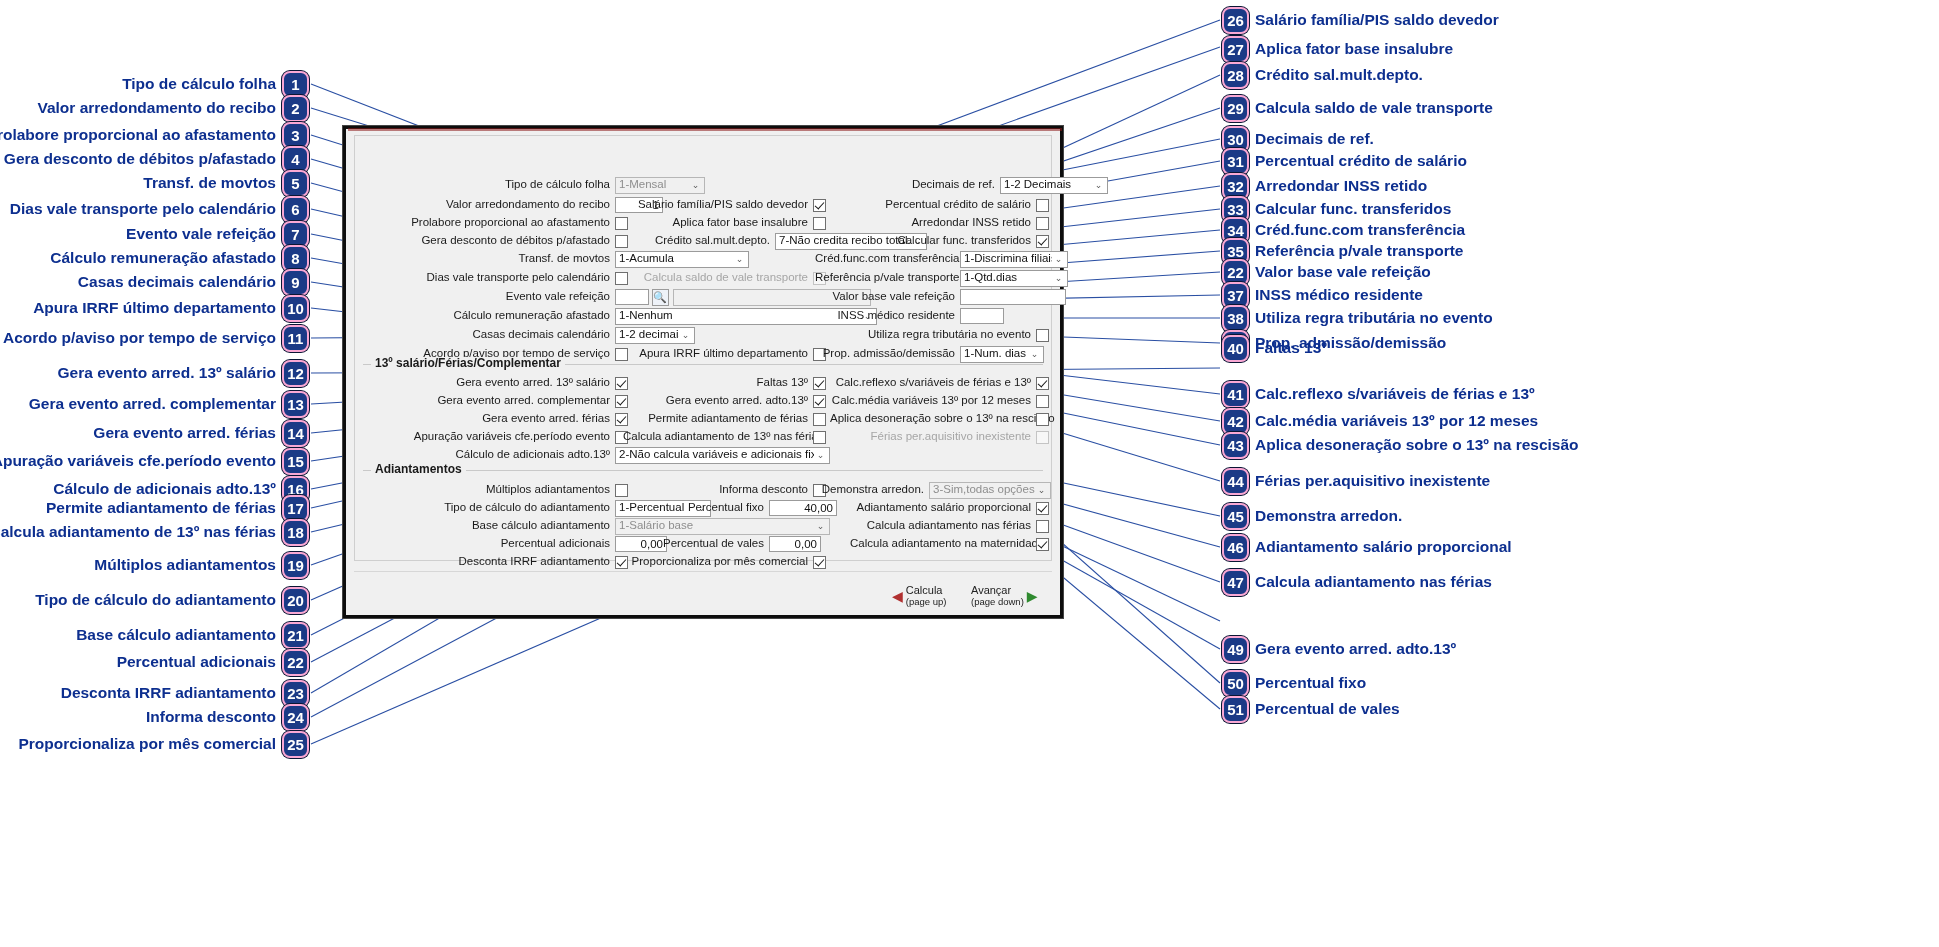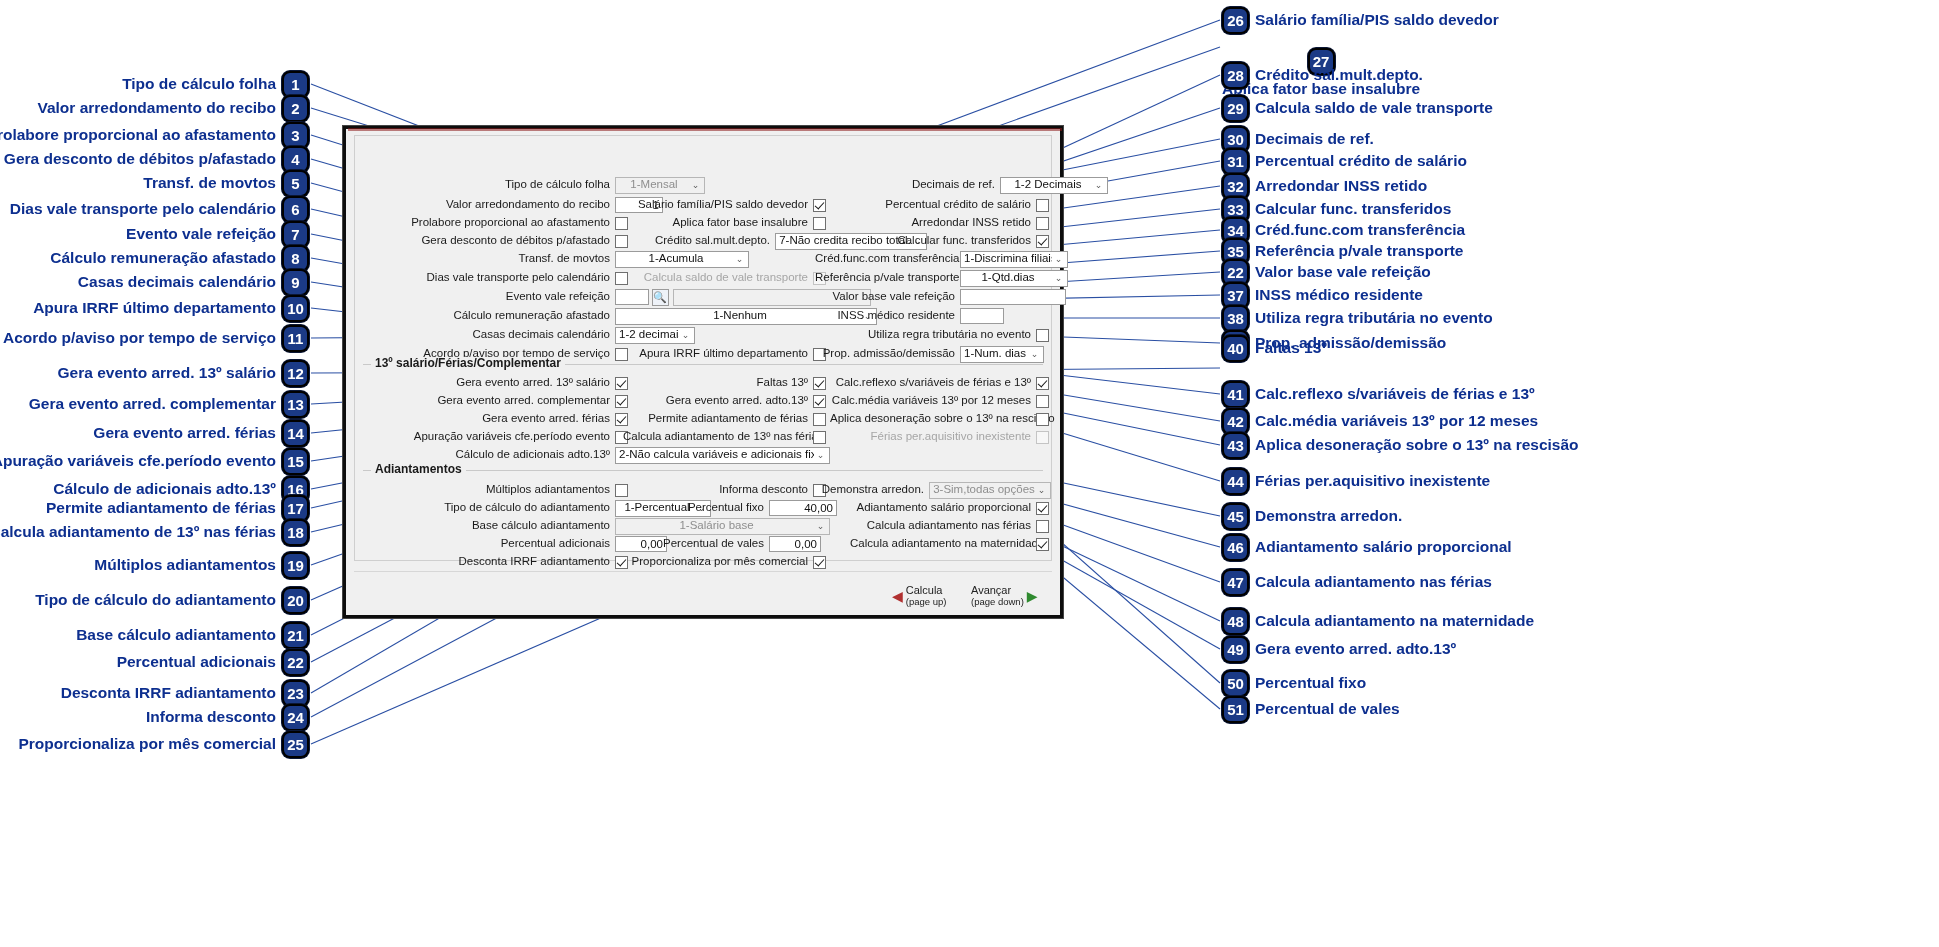--- a/index.html
+++ b/index.html
@@ -10,21 +10,21 @@
     font-family:"Liberation Sans", sans-serif;
     overflow:hidden;
   }
   
   #callouts { position:absolute; inset:0; z-index:30; pointer-events:none; }
   .callout { position:absolute; display:flex; align-items:center; gap:6px; pointer-events:auto; }
   .callout.left  { flex-direction:row; justify-content:flex-end; right:auto; }
   .badge {
     width:27px; height:27px; border-radius:8px;
     background:#1b3a86; color:#ffffff;
-    border:2px solid #000000;
+    border:2px solid #f9a8d4;
     font:700 15px/23px "Liberation Sans", sans-serif;
     text-align:center; flex:0 0 auto;
     box-shadow:0 0 0 1px #0a1635;
   }
   .clabel {
     font:700 15.5px/1.05 "Liberation Sans", sans-serif;
     color:#0d2f8f; white-space:nowrap;
   }
   .callout.left .clabel { text-align:right; }
   
@@ -69,21 +69,21 @@
     padding:0 3px; text-align:right; outline:none;
   }
   .fld.ro { background:#f0f0f0; color:#333; border:1px solid #b9b9b9; }
   .fld.disabled { background:#f0f0f0; border:1px solid #cfcfcf; color:#a6a6a6; }
   .combo {
     border:1px solid #9b9b9b; background:#ffffff; height:17px;
     font:11.5px/1 "Liberation Sans", sans-serif; color:#111;
     display:flex; align-items:center; padding:0 2px 0 3px; position:relative;
   }
   .combo.grey { background:#f0f0f0; color:#8e8e8e; border:1px solid #b6b6b6; }
-  .combo .cv { flex:1; white-space:nowrap; overflow:hidden;text-align:center; }
+  .combo .cv { flex:1; white-space:nowrap; overflow:hidden; }
   .combo .arr {
     width:13px; text-align:center; color:#5a5a5a; font-size:9px; line-height:1;
   }
   .chk {
     width:13px; height:13px; border:1px solid #6f6f6f; background:#fff;
     display:inline-block; position:relative; flex:0 0 auto;
   }
   .chk.on::after {
     content:""; position:absolute; left:3px; top:0px; width:4px; height:8px;
     border:solid #1a1a1a; border-width:0 1.6px 1.6px 0; transform:rotate(42deg);
@@ -576,21 +576,21 @@
       <div class="badge">24</div>
     </div>
     <div class="callout left" style="top: 731px; right: 1630px;">
       <div class="clabel">Proporcionaliza por mês comercial</div>
       <div class="badge">25</div>
     </div>
     <div class="callout right" style="top: 7px; left: 1222px;">
       <div class="badge">26</div>
       <div class="clabel">Salário família/PIS saldo devedor</div>
     </div>
-    <div class="callout right" style="top: 48px; left: 1222px; flex-direction: column;">
+    <div class="callout right" style="top: 36px; left: 1222px;">
       <div class="badge">27</div>
       <div class="clabel">Aplica fator base insalubre</div>
     </div>
     <div class="callout right" style="top: 62px; left: 1222px;">
       <div class="badge">28</div>
       <div class="clabel">Crédito sal.mult.depto.</div>
     </div>
     <div class="callout right" style="top: 95px; left: 1222px;">
       <div class="badge">29</div>
       <div class="clabel">Calcula saldo de vale transporte</div>
@@ -660,24 +660,20 @@
       <div class="clabel">Demonstra arredon.</div>
     </div>
     <div class="callout right" style="top: 534px; left: 1222px;">
       <div class="badge">46</div>
       <div class="clabel">Adiantamento salário proporcional</div>
     </div>
     <div class="callout right" style="top: 569px; left: 1222px;">
       <div class="badge">47</div>
       <div class="clabel">Calcula adiantamento nas férias</div>
     </div>
-    <div class="callout right" style="top: 608px; left: 1222px;">
-      <div class="badge">48</div>
-      <div class="clabel">Calcula adiantamento na maternidade</div>
-    </div>
     <div class="callout right" style="top: 636px; left: 1222px;">
       <div class="badge">49</div>
       <div class="clabel">Gera evento arred. adto.13º</div>
     </div>
     <div class="callout right" style="top: 670px; left: 1222px;">
       <div class="badge">50</div>
       <div class="clabel">Percentual fixo</div>
     </div>
     <div class="callout right" style="top: 696px; left: 1222px;">
       <div class="badge">51</div>

